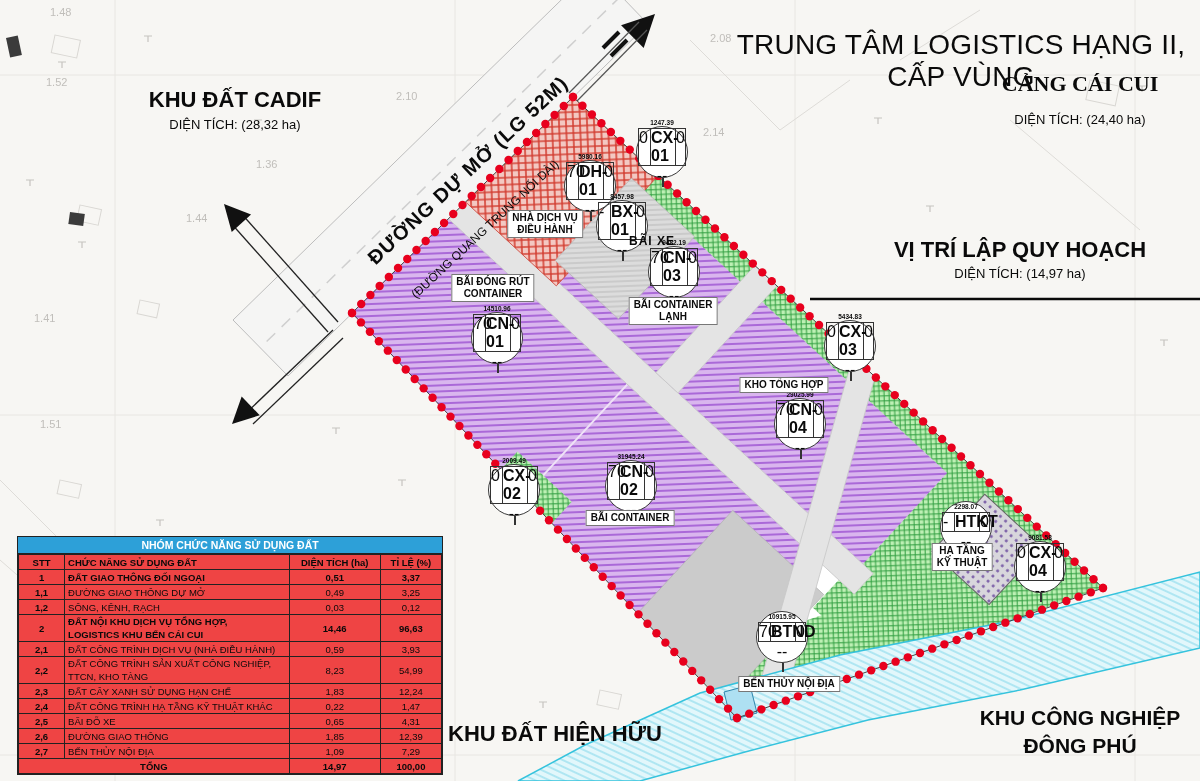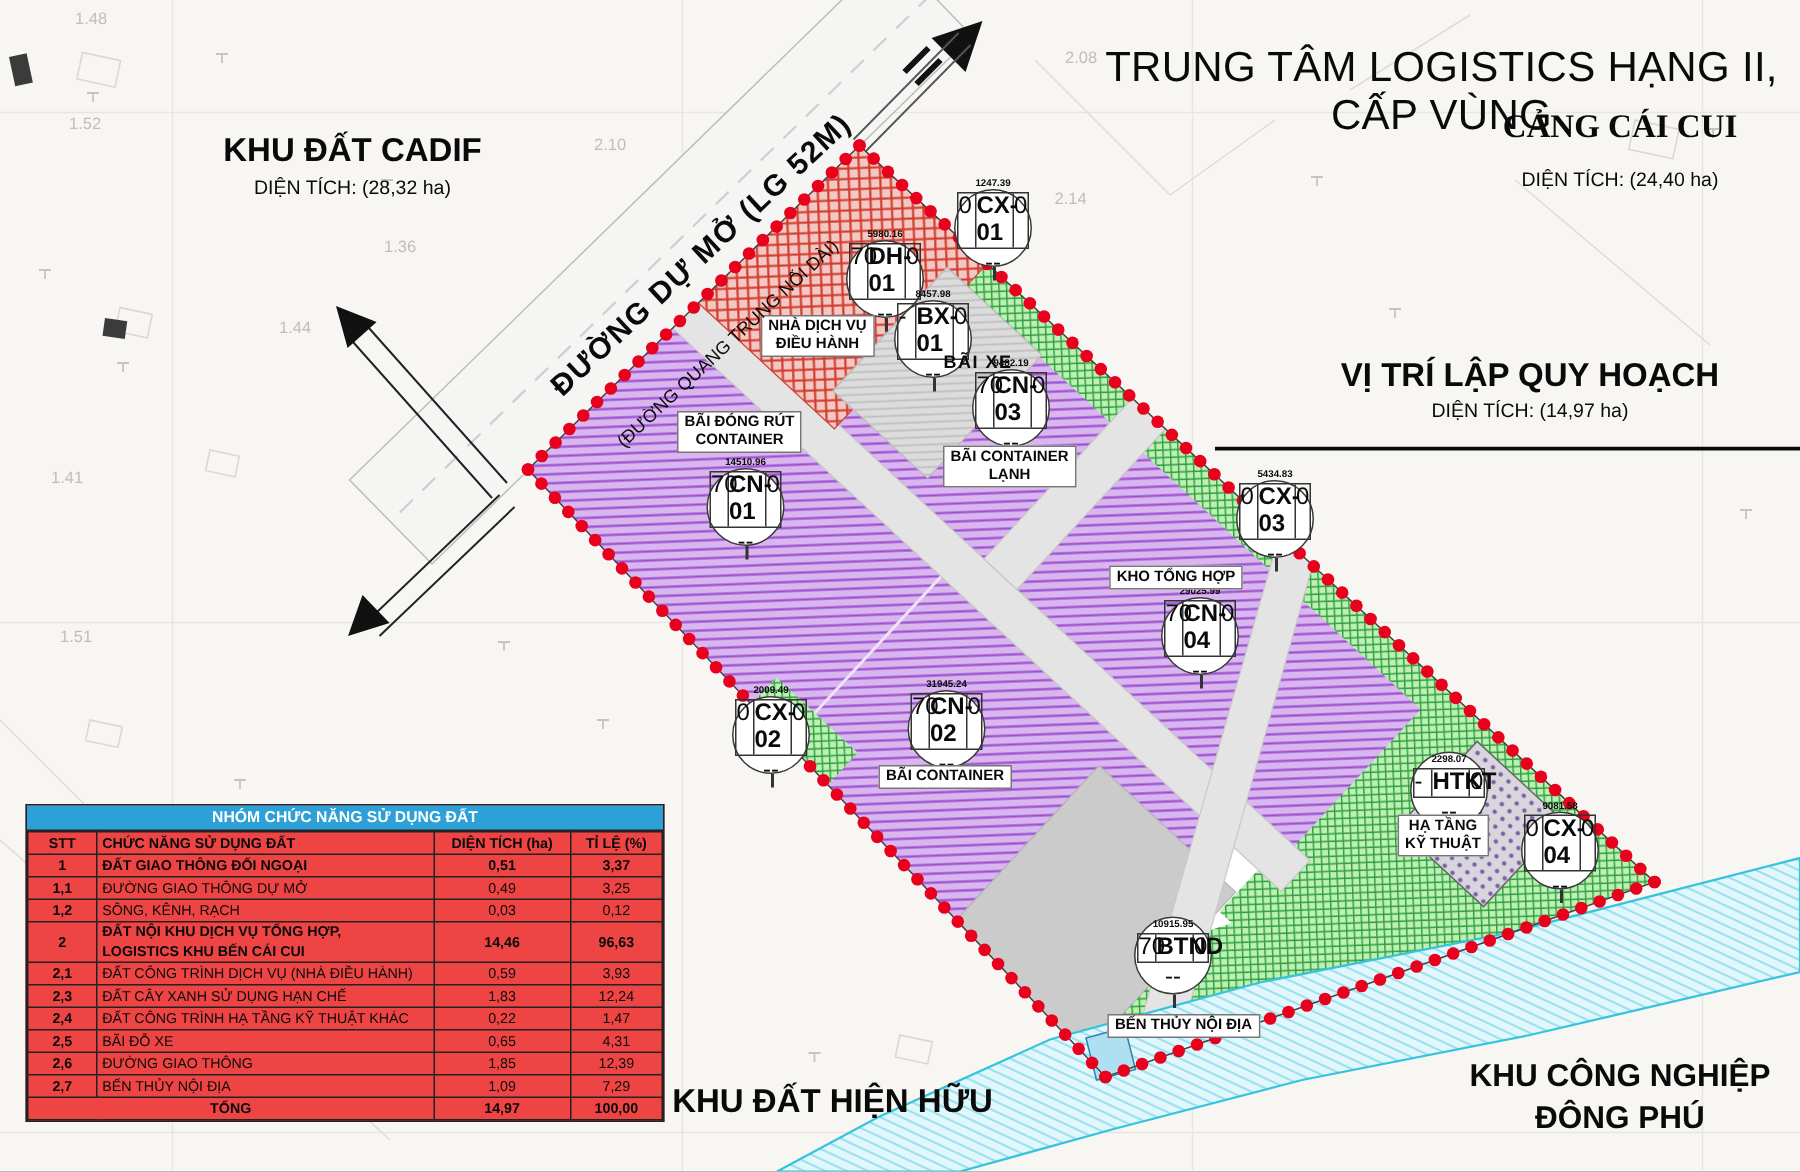--- a/index.html
+++ b/index.html
@@ -605,20 +605,26 @@
             <td class="bld">14,46</td>
             <td class="bld">96,63</td>
           </tr>
           <tr>
             <td class="stt">2,1</td>
             <td class="nm">ĐẤT CÔNG TRÌNH DỊCH VỤ (NHÀ ĐIỀU HÀNH)</td>
             <td>0,59</td>
             <td>3,93</td>
           </tr>
           <tr>
+            <td class="stt">2,2</td>
+            <td class="nm">ĐẤT CÔNG TRÌNH SẢN XUẤT CÔNG NGHIỆP,<br>TTCN, KHO TÀNG</td>
+            <td>8,23</td>
+            <td>54,99</td>
+          </tr>
+          <tr>
             <td class="stt">2,3</td>
             <td class="nm">ĐẤT CÂY XANH SỬ DỤNG HẠN CHẾ</td>
             <td>1,83</td>
             <td>12,24</td>
           </tr>
           <tr>
             <td class="stt">2,4</td>
             <td class="nm">ĐẤT CÔNG TRÌNH HẠ TẦNG KỸ THUẬT KHÁC</td>
             <td>0,22</td>
             <td>1,47</td>

